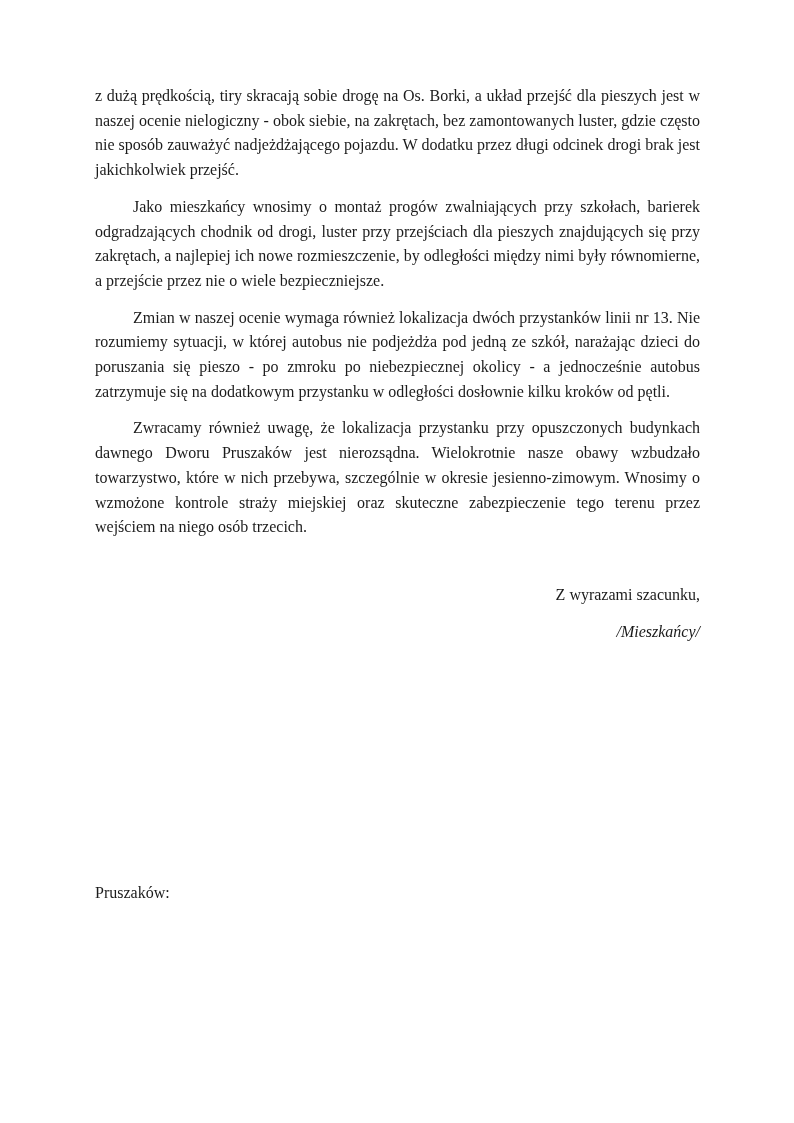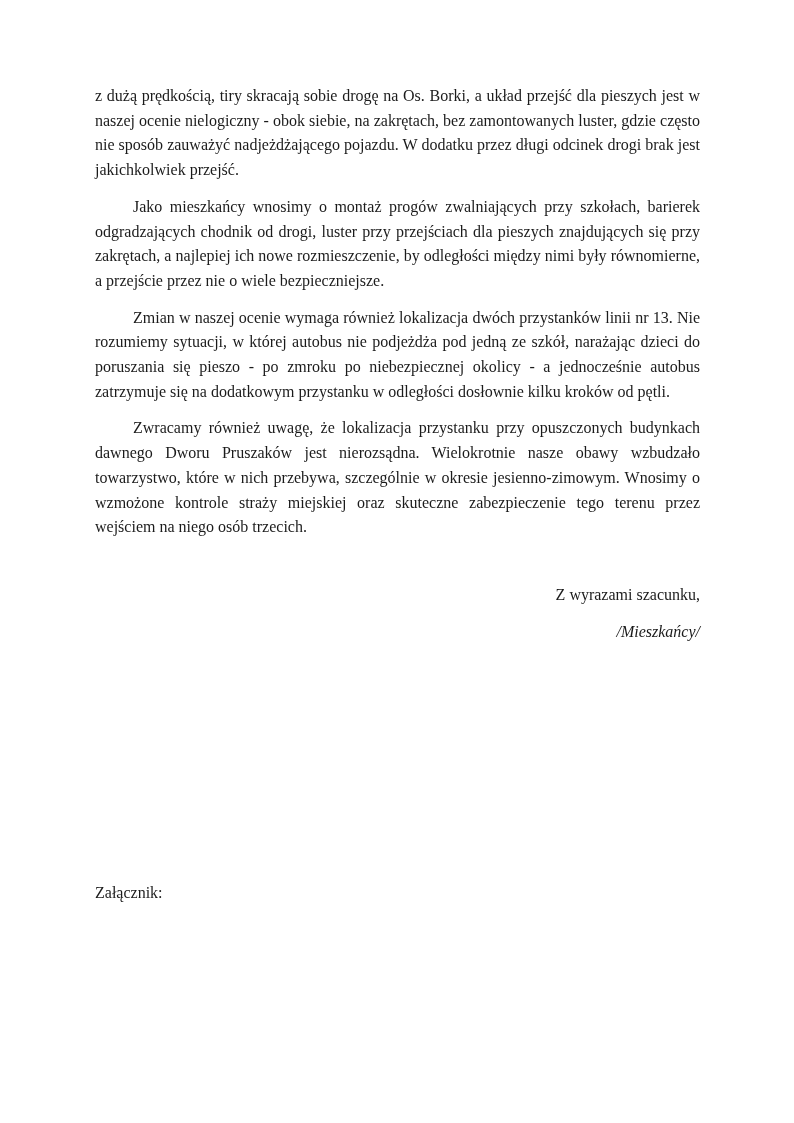--- a/index.html
+++ b/index.html
@@ -74,17 +74,17 @@
 
     <p class="indent">Zmian w naszej ocenie wymaga również lokalizacja dwóch przystanków linii nr 13. Nie rozumiemy sytuacji, w której autobus nie podjeżdża pod jedną ze szkół, narażając dzieci do poruszania się pieszo - po zmroku po niebezpiecznej okolicy - a jednocześnie autobus zatrzymuje się na dodatkowym przystanku w odległości dosłownie kilku kroków od pętli.</p>
 
     <p class="indent">Zwracamy również uwagę, że lokalizacja przystanku przy opuszczonych budynkach dawnego Dworu Pruszaków jest nierozsądna. Wielokrotnie nasze obawy wzbudzało towarzystwo, które w nich przebywa, szczególnie w okresie jesienno-zimowym. Wnosimy o wzmożone kontrole straży miejskiej oraz skuteczne zabezpieczenie tego terenu przez wejściem na niego osób trzecich.</p>
 
 
     <p class="closing">Z wyrazami szacunku,</p>
 
     <p class="signature">/Mieszkańcy/</p>
 
-    <p class="attachment-label">Załącznik:</p>
+    <p class="attachment-label">Pruszaków:</p>
 
 
   </div>
 </div>
 
 </body></html>

